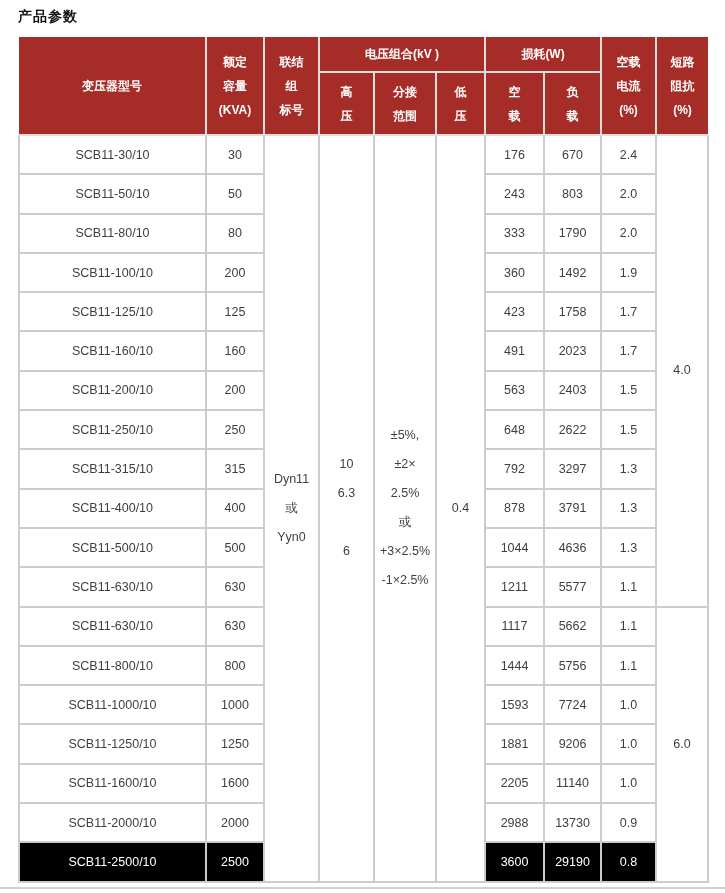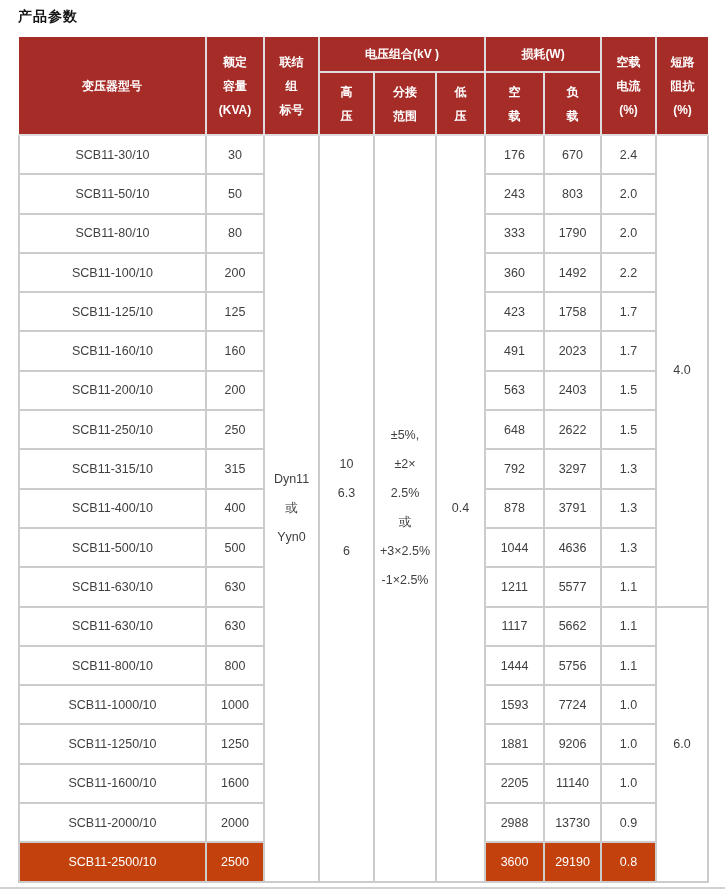--- a/index.html
+++ b/index.html
@@ -28,21 +28,21 @@
     border-color:#dddddd; border-top:none;
     white-space:pre-line; line-height:24px;
   }
   tr.hrow1 th:first-child { border-left:none;text-align:center; }
   tr.hrow1 th:last-child  { border-right:none; }
   tr.hrow1 { height:35px; }
   tr.hrow2 { height:63px; }
   tbody td { background:#ffffff; font-size:12.5px; }
   tbody tr { height:39.3px; }
   td.merged { white-space:pre-line; line-height:29px; }
-  tr.highlight td.hl { background:#c2410c; color:#ffffff; }
+  tr.highlight td.hl { background:#000000; color:#ffffff; }
   .bottom-rule {
     width:725px; margin:4px 0 0 -18px; height:3px;
     border-top:2px solid #d2d2d2;
   }
 </style>
 </head>
 <body>
 
 <div class="page">
   <h1 class="page-title">产品参数</h1>
@@ -126,21 +126,21 @@
         <td>80</td>
         <td>333</td>
         <td>1790</td>
         <td>2.0</td>
       </tr>
       <tr>
         <td>SCB11-100/10</td>
         <td>200</td>
         <td>360</td>
         <td>1492</td>
-        <td>2.2</td>
+        <td>1.9</td>
       </tr>
       <tr>
         <td>SCB11-125/10</td>
         <td>125</td>
         <td>423</td>
         <td>1758</td>
         <td>1.7</td>
       </tr>
       <tr>
         <td>SCB11-160/10</td>

